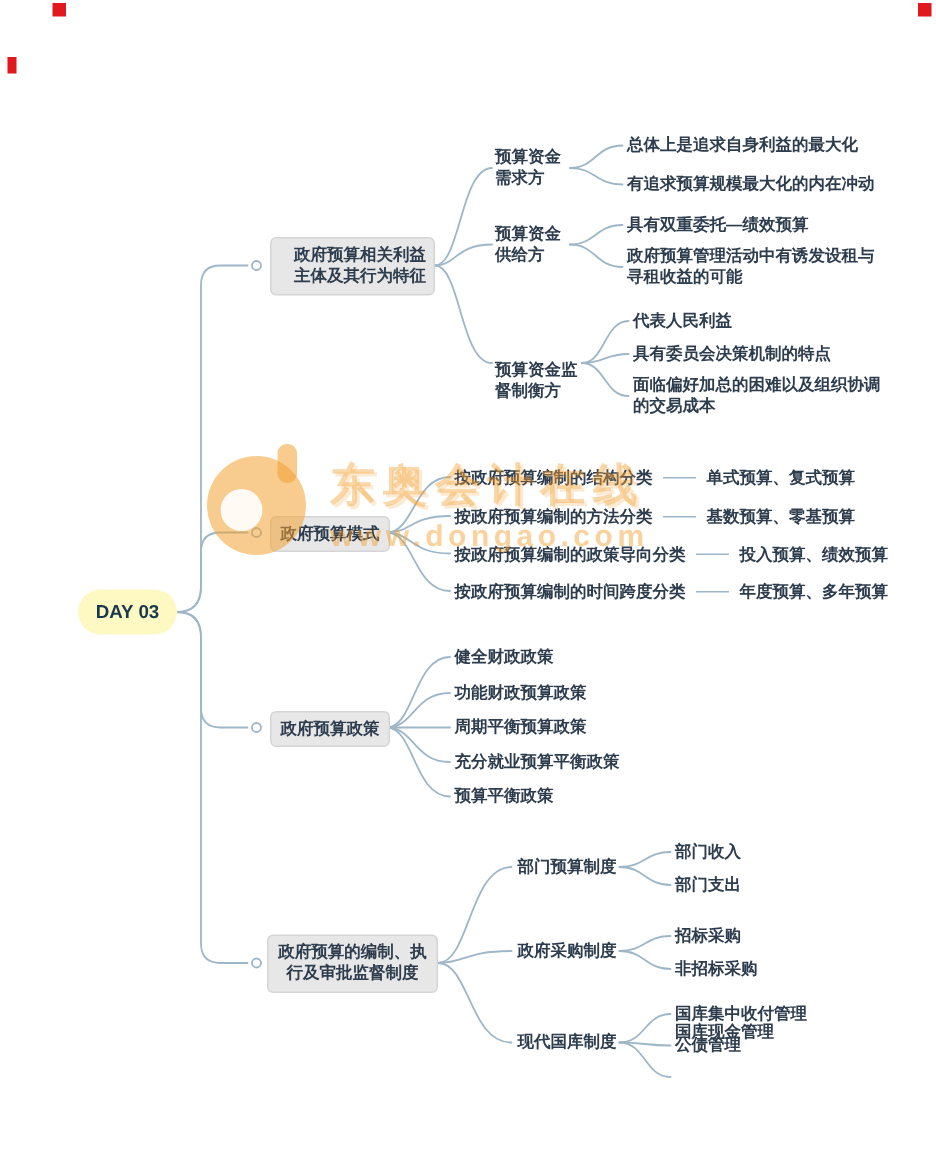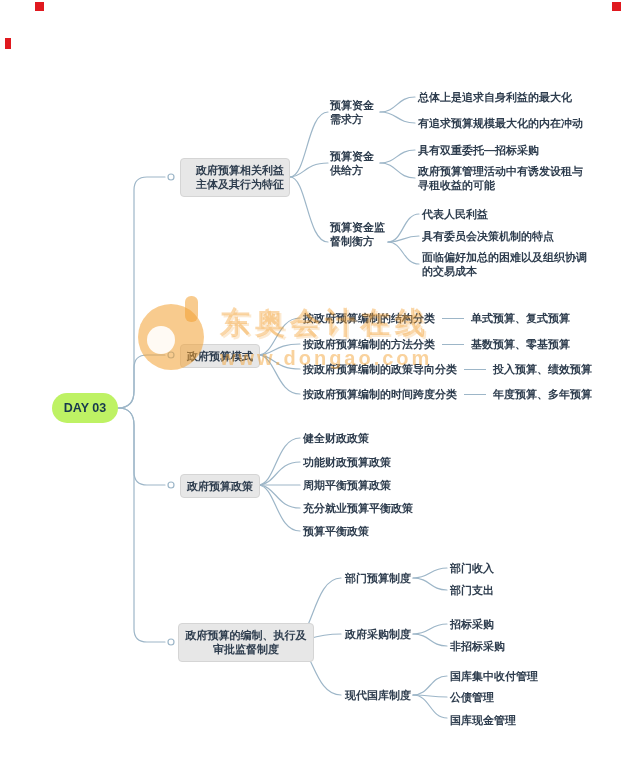--- a/index.html
+++ b/index.html
@@ -25,21 +25,21 @@
   .box{
     background:#e7e7e7;
     border:1px solid #d5d5d5;
     border-radius:4px;
     padding:4px 5px;
     box-sizing:border-box;
     text-align:center;
   }
   .root{
     left:52px;top:393px;width:66px;height:30px;
-    background:#bef264;
+    background:#fef9c3;
     border-radius:15px;
     display:flex;align-items:center;justify-content:center;
     font-size:12.5px;font-weight:700;color:#17384e;
   }
   .row{
     position:absolute;
     display:flex;align-items:center;
     white-space:nowrap;
     font-size:11px;font-weight:600;color:#2e3d4e;
     z-index:2;
@@ -155,24 +155,24 @@
 
   <div class="node root">DAY 03</div>
 
   <div class="node box" style="left:180px;top:158px;width:110px;text-align:right;">政府预算相关利益主体及其行为特征</div>
 
   <div class="node center" style="left:330px;top:98px;width:50px;">预算资金需求方</div>
   <div class="node nowrap" style="left:418px;top:90px;">总体上是追求自身利益的最大化</div>
   <div class="node nowrap" style="left:418px;top:116px;">有追求预算规模最大化的内在冲动</div>
 
   <div class="node center" style="left:330px;top:149px;width:50px;">预算资金供给方</div>
-  <div class="node nowrap" style="left:418px;top:143px;">具有双重委托—招标采购</div>
+  <div class="node nowrap" style="left:418px;top:143px;">具有双重委托—绩效预算</div>
   <div class="node" style="left:418px;top:164px;width:172px;">政府预算管理活动中有诱发设租与寻租收益的可能</div>
 
-  <div class="node center" style="left:330px;top:220px;width:58px;">预算资金监督制衡方</div>
+  <div class="node center" style="left:330px;top:240px;width:58px;">预算资金监督制衡方</div>
   <div class="node nowrap" style="left:422px;top:207px;">代表人民利益</div>
   <div class="node nowrap" style="left:422px;top:229px;">具有委员会决策机制的特点</div>
   <div class="node" style="left:422px;top:250px;width:172px;">面临偏好加总的困难以及组织协调的交易成本</div>
 
   <div class="node box" style="left:180px;top:344px;width:80px;">政府预算模式</div>
 
   <div class="row" style="left:303px;top:311px;">
     <span>按政府预算编制的结构分类</span>
     <span class="dash"></span>
     <span>单式预算、复式预算</span>
@@ -193,28 +193,28 @@
     <span>年度预算、多年预算</span>
   </div>
 
   <div class="node box" style="left:180px;top:474px;width:80px;">政府预算政策</div>
   <div class="node nowrap" style="left:303px;top:431px;">健全财政政策</div>
   <div class="node nowrap" style="left:303px;top:455px;">功能财政预算政策</div>
   <div class="node nowrap" style="left:303px;top:478px;">周期平衡预算政策</div>
   <div class="node nowrap" style="left:303px;top:501px;">充分就业预算平衡政策</div>
   <div class="node nowrap" style="left:303px;top:524px;">预算平衡政策</div>
 
-  <div class="node box" style="left:178px;top:623px;width:136px;">政府预算的编制、执行及审批监督制度</div>
+  <div class="node box" style="left:178px;top:623px;width:114px;">政府预算的编制、执行及审批监督制度</div>
 
   <div class="node nowrap" style="left:345px;top:571px;">部门预算制度</div>
   <div class="node nowrap" style="left:450px;top:561px;">部门收入</div>
   <div class="node nowrap" style="left:450px;top:583px;">部门支出</div>
 
   <div class="node nowrap" style="left:345px;top:627px;">政府采购制度</div>
   <div class="node nowrap" style="left:450px;top:617px;">招标采购</div>
   <div class="node nowrap" style="left:450px;top:639px;">非招标采购</div>
 
   <div class="node nowrap" style="left:345px;top:688px;">现代国库制度</div>
   <div class="node nowrap" style="left:450px;top:669px;">国库集中收付管理</div>
   <div class="node nowrap" style="left:450px;top:690px;">公债管理</div>
-  <div class="node nowrap" style="left:450px;top:713px;">国库现金管理</div>
+  <div class="node nowrap" style="left:450px;top:681px;">国库现金管理</div>
 
 </div>
 
 </body></html>

